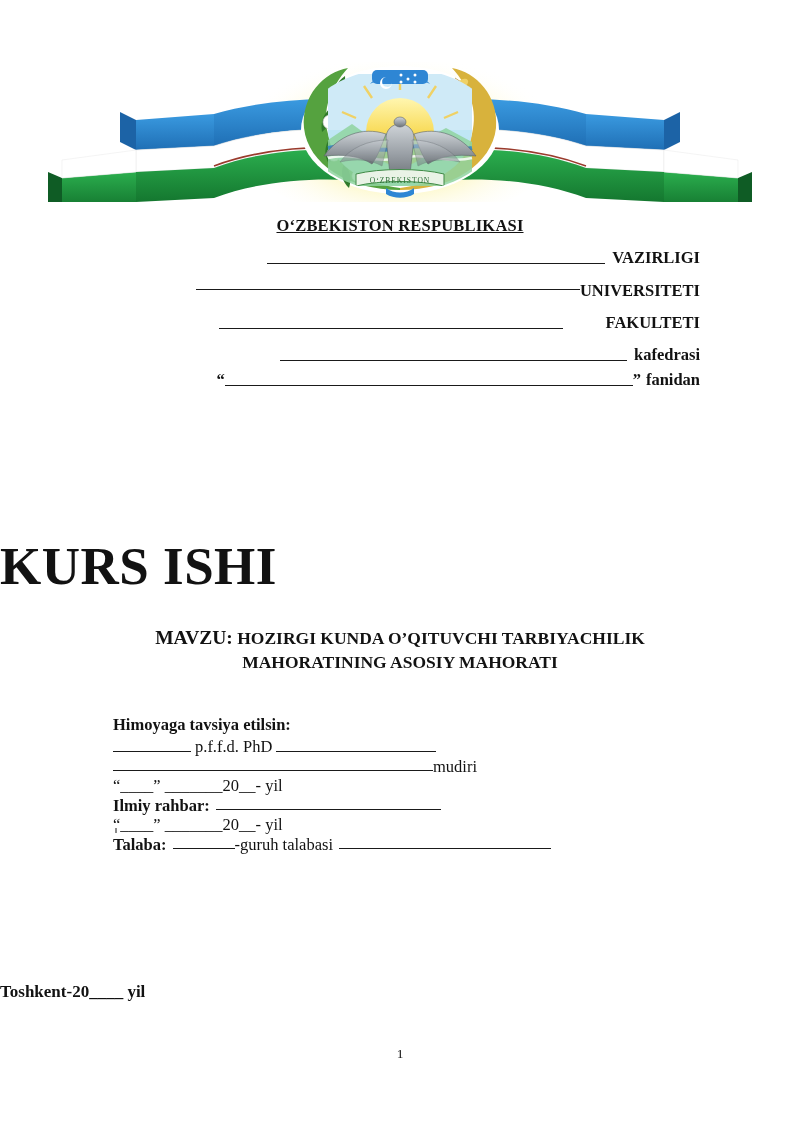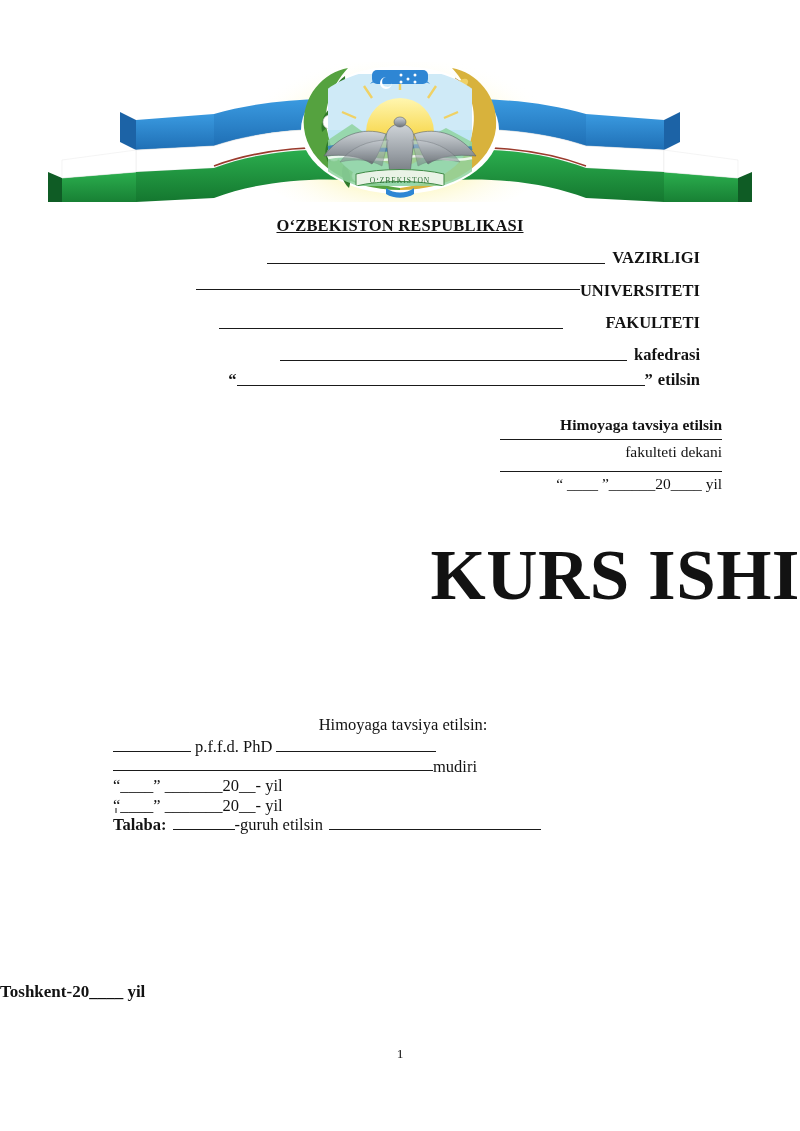--- a/index.html
+++ b/index.html
@@ -72,22 +72,22 @@
     height: 0;
     margin: 5px 0 2px 0;
   }
   .dean-block .lbl { display: block; line-height: 1.25; }
 
   
   .main-title {
     position: absolute;
     left: 0; right: 0;
     top: 540px;
-    text-align: right;
-    font-size: 71px;
+    text-align: left;
+    font-size: 53px;
     font-weight: bold;
     letter-spacing: .5px;
     line-height: 1;
   }
 
   .mavzu {
     position: absolute;
     left: 110px;
     width: 580px;
     top: 625px;
@@ -113,21 +113,21 @@
     line-height: 1.0;
     margin-bottom: 3px;
     position: relative;
   }
   .sig-line .u {
     display: inline-block;
     border-bottom: 1.4px solid #1a1a1a;
     height: 0;
     margin-bottom: 4px;
   }
-  .sig-head { font-weight: normal; margin-bottom: 4px; text-align: center; }
+  .sig-head { font-weight: bold; margin-bottom: 4px; }
   .tick {
     position: absolute;
     left: 2px;
     top: -9px;
     width: 2px;
     height: 5px;
     background: #8a8a8a;
   }
 
   .footer-city {
@@ -315,59 +315,61 @@
 
   <div class="rule-row" style="top:345px;">
     <span class="rule" style="width:347px;"></span>
     <span class="b" style="padding-left:7px;">kafedrasi</span>
   </div>
 
   <div class="rule-row" style="top:370px;">
     <span class="b">“</span>
     <span class="rule" style="width:408px;"></span>
     <span class="b">”</span>
-    <span class="b" style="padding-left:5px;">etilsin</span>
-  </div>
-
-  <div class="dean-block">
-    <span class="lbl b">Himoyaga tavsiya etilsin</span>
-    <div class="hline"></div>
-    <span class="lbl">fakulteti dekani</span>
-    <div class="hline" style="margin-top:9px;"></div>
-    <span class="lbl">“ ____ ”______20____ yil</span>
-  </div>
+    <span class="b" style="padding-left:5px;">fanidan</span>
+  </div>
+
 
   <div class="main-title">KURS ISHI</div>
 
+  <div class="mavzu">
+    <span class="lead">MAVZU:</span>
+    <span>HOZIRGI KUNDA O’QITUVCHI TARBIYACHILIK</span><br>
+    <span>MAHORATINING ASOSIY MAHORATI</span>
+  </div>
 
   <div class="sig-block">
 
     <div class="sig-head">Himoyaga tavsiya etilsin:</div>
 
     <div class="sig-line">
       <span class="u" style="width:78px;"></span>
       <span style="padding:0 4px;">p.f.f.d. PhD</span>
       <span class="u" style="width:160px;"></span>
     </div>
 
     <div class="sig-line">
       <span class="u" style="width:320px;"></span>
       <span>mudiri</span>
     </div>
 
     <div class="sig-line">“____” _______20__- yil</div>
 
+    <div class="sig-line">
+      <span class="b">Ilmiy rahbar:</span>
+      <span class="u" style="width:225px; margin-left:6px;"></span>
+    </div>
 
     <div class="sig-line">“____” _______20__- yil</div>
 
     <div class="sig-line">
       <span class="tick"></span>
       <span class="b">Talaba:</span>
       <span class="u" style="width:62px; margin-left:6px;"></span>
-      <span>-guruh etilsin</span>
+      <span>-guruh talabasi</span>
       <span class="u" style="width:212px; margin-left:6px;"></span>
     </div>
   </div>
 
   <div class="footer-city">Toshkent-20____ yil</div>
   <div class="page-num">1</div>
 
 </div>
 
 </body></html>

